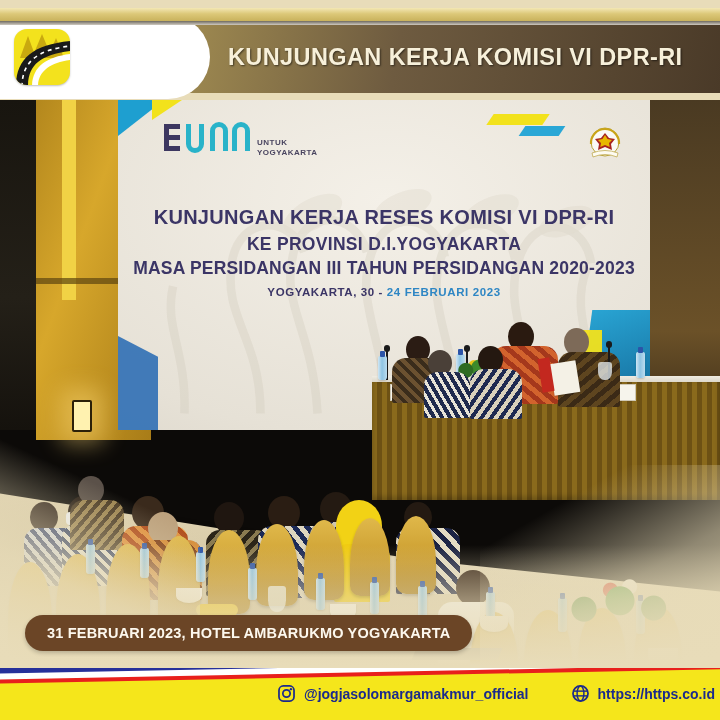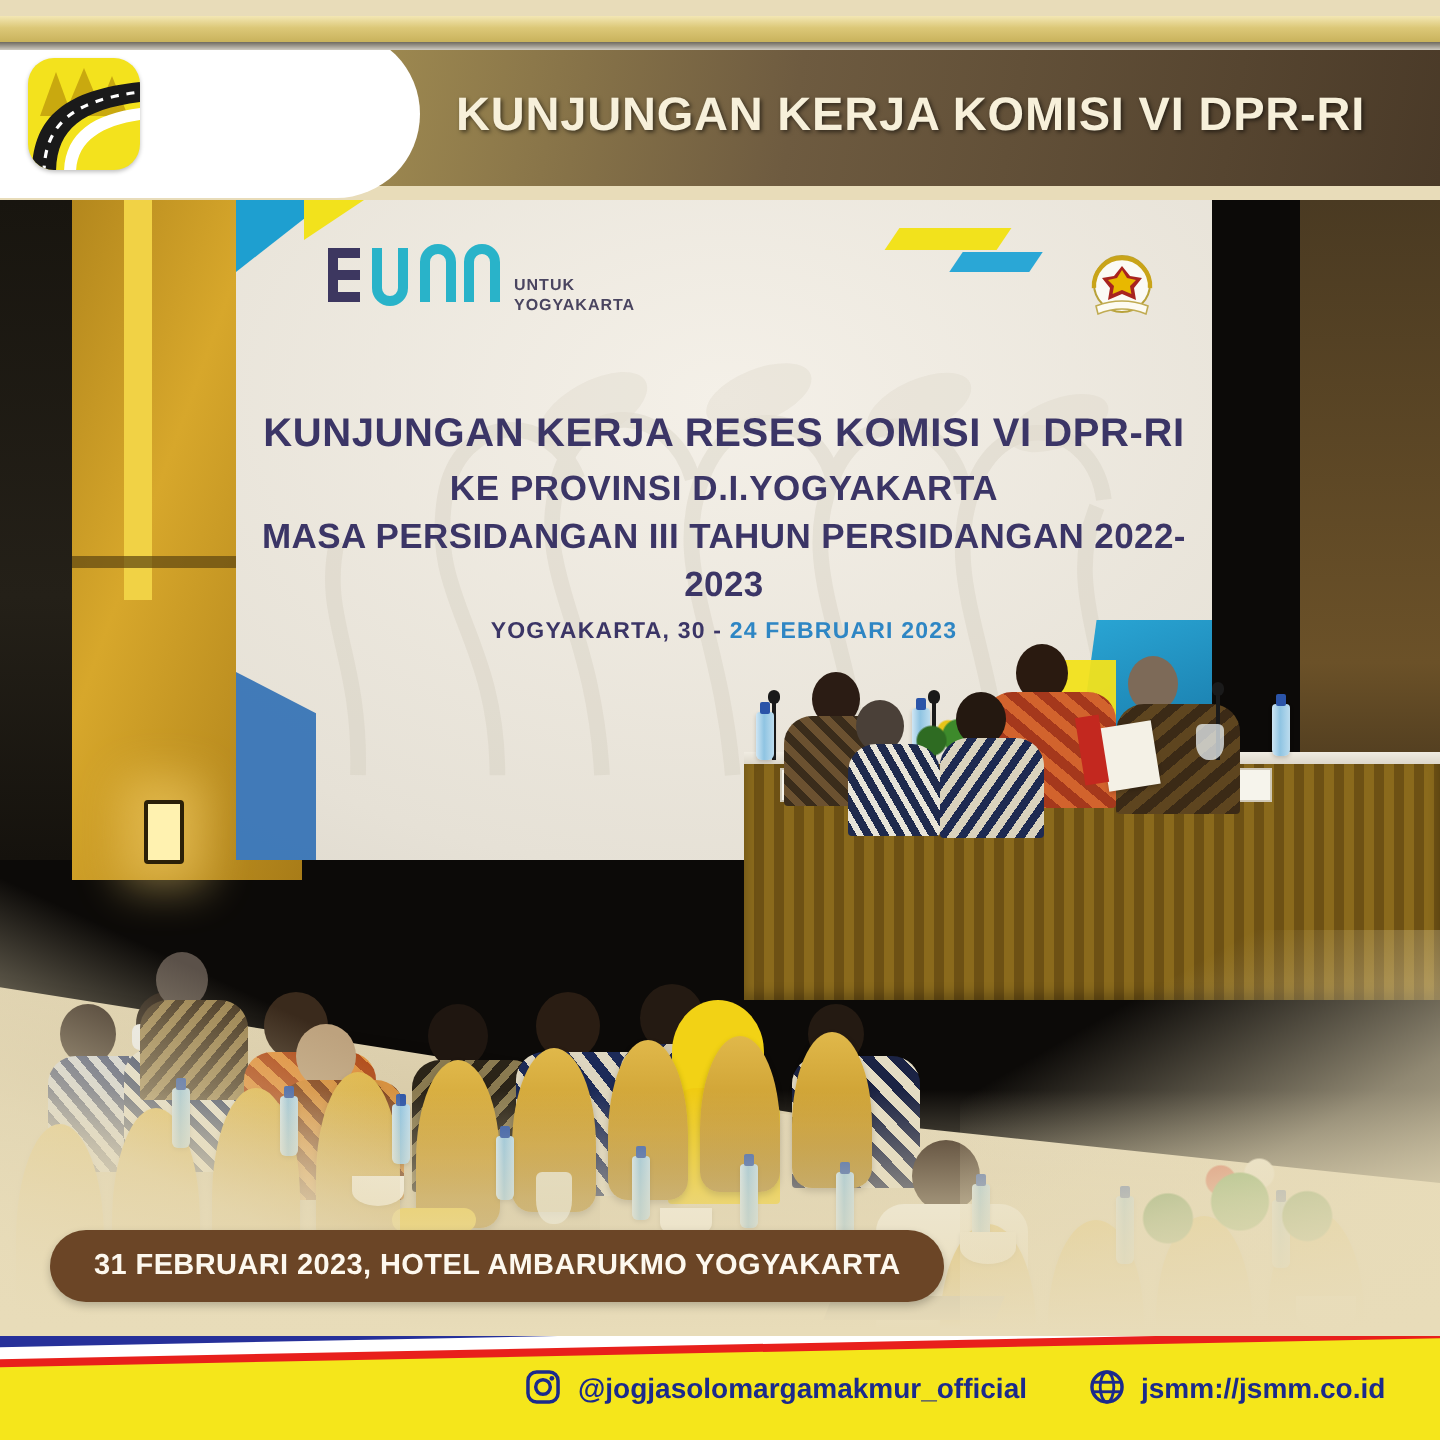--- a/index.html
+++ b/index.html
@@ -42,21 +42,21 @@
     background:linear-gradient(110deg,#b3871d,#d7a72b 40%,#a87c18);}
   .ph-wall-gold2{position:absolute;left:62px;top:0;width:14px;height:200px;background:#f1d245;}
   .ph-wall-line{position:absolute;left:36px;top:178px;width:115px;height:6px;background:#5d4410;opacity:.7;}
   .ph-lamp{position:absolute;left:72px;top:300px;width:16px;height:28px;background:#fff2b0;
     border:2px solid #2b2008;border-radius:2px;box-shadow:0 0 22px 12px rgba(255,220,120,.45);}
   .ph-wall-right{position:absolute;right:0;top:0;width:70px;height:330px;
     background:linear-gradient(180deg,#4a3a22,#6b5128 70%,#3a2c18);}
 
   
   .backdrop{position:absolute;left:118px;top:0;width:488px;height:330px;
-    background:radial-gradient(120% 120% at 50% 30%,#f4f0e8 0%,#e6e1d6 60%,#d4cec1 100%);}
+    background:radial-gradient(120% 120% at 50% 30%,#f4f0e8 0%,#e6e1d6 60%,#d4cec1 100%);padding-left:44px;}
   .bd-pattern{position:absolute;inset:0;opacity:.55;}
   .bd-corner-cyan{position:absolute;left:0;top:0;width:0;height:0;
     border-top:36px solid #1e9fd0;border-right:46px solid transparent;}
   .bd-corner-yellow{position:absolute;left:34px;top:0;width:0;height:0;
     border-top:20px solid #f2e21c;border-right:30px solid transparent;}
   .bd-chev1{position:absolute;right:104px;top:14px;width:56px;height:11px;
     background:#f2e21c;transform:skewX(-34deg);}
   .bd-chev2{position:absolute;right:88px;top:26px;width:40px;height:10px;
     background:#2aa7d6;transform:skewX(-34deg);}
   .bd-right-cyan{position:absolute;right:0;top:210px;width:74px;height:120px;
@@ -132,21 +132,21 @@
     display:flex;align-items:center;background:#6b4526;border-radius:18px;
     color:#fdf8ee;font-size:14.5px;font-weight:bold;letter-spacing:.2px;z-index:8;
     box-shadow:0 2px 4px rgba(0,0,0,.22);}
 
   
   .footer{position:absolute;left:0;bottom:0;width:720px;height:52px;background:#f5e61b;z-index:9;overflow:hidden;}
   .fstripe{position:absolute;left:-20px;width:780px;transform-origin:left center;}
   .fs-blue{top:-2px;height:9px;background:#26309a;transform:rotate(-1.15deg);}
   .fs-white{top:6px;height:7px;background:#ffffff;transform:rotate(-1.15deg);}
   .fs-red{top:12px;height:4px;background:#e8201c;transform:rotate(-1.15deg);}
-  .footer-items{position:absolute;left:262px;top:16px;display:flex;gap:30px;}
+  .footer-items{position:absolute;left:277px;top:16px;display:flex;gap:42px;}
   .fitem{display:flex;align-items:center;gap:8px;color:#1b2a8c;font-size:14px;font-weight:bold;}
   .ficon{width:19px;height:19px;flex:none;}
 </style>
 </head>
 <body>
 
 <div id="poster">
 
   <div class="top-gold-strip"></div>
 
@@ -228,21 +228,21 @@
             <path d="M35 20 A14 14 0 0 0 21 5"></path>
         </g>
         <path d="M21 9 L25 14 L31 15 L27 20 L28 26 L21 23 L14 26 L15 20 L11 15 L17 14 Z" fill="#a8231f"></path>
         <path d="M21 11 L23.5 15 L28 16 L25 19 L25.7 23 L21 21 L16.3 23 L17 19 L14 16 L18.5 15 Z" fill="#e8b800"></path>
         <path d="M8 29 Q21 24 34 29 L33 33 Q21 28 9 33 Z" fill="#fdfbf2" stroke="#c0ab52" stroke-width=".8"></path>
       </svg>
 
       <div class="bd-text">
         <div class="bd-l1">KUNJUNGAN KERJA RESES KOMISI VI DPR-RI</div>
         <div class="bd-l2">KE PROVINSI D.I.YOGYAKARTA</div>
-        <div class="bd-l3">MASA PERSIDANGAN III TAHUN PERSIDANGAN 2022-2023</div>
+        <div class="bd-l3">MASA PERSIDANGAN III TAHUN PERSIDANGAN 2020-2023</div>
         <div class="bd-date"><span>YOGYAKARTA, 30 - </span><span class="hl">24 FEBRUARI 2023</span></div>
       </div>
     </div>
 
     <div class="head-table-top"></div>
     <div class="head-table"></div>
     <div class="card1"></div>
     <div class="card2"></div>
 
     <div class="person" style="left:392px;top:236px;">
@@ -411,18 +411,18 @@
         </svg>
         <span>@jogjasolomargamakmur_official</span>
       </div>
       <div class="fitem">
         <svg class="ficon" viewBox="0 0 24 24">
           <circle cx="12" cy="12" r="9.5" fill="none" stroke="#1b2a8c" stroke-width="2.2"></circle>
           <ellipse cx="12" cy="12" rx="4.3" ry="9.5" fill="none" stroke="#1b2a8c" stroke-width="1.8"></ellipse>
           <line x1="2.8" y1="9" x2="21.2" y2="9" stroke="#1b2a8c" stroke-width="1.8"></line>
           <line x1="2.8" y1="15" x2="21.2" y2="15" stroke="#1b2a8c" stroke-width="1.8"></line>
         </svg>
-        <span>jsmm://jsmm.co.id</span>
+        <span>https://https.co.id</span>
       </div>
     </div>
   </div>
 
 </div>
 
 </body></html>

